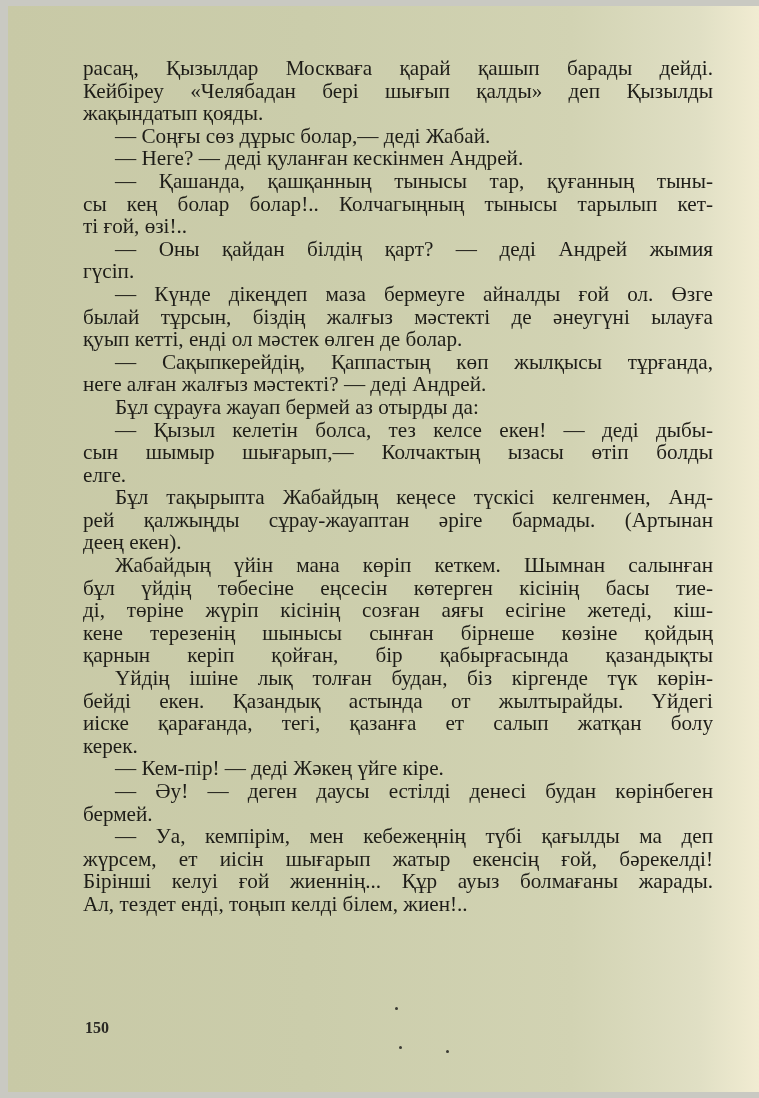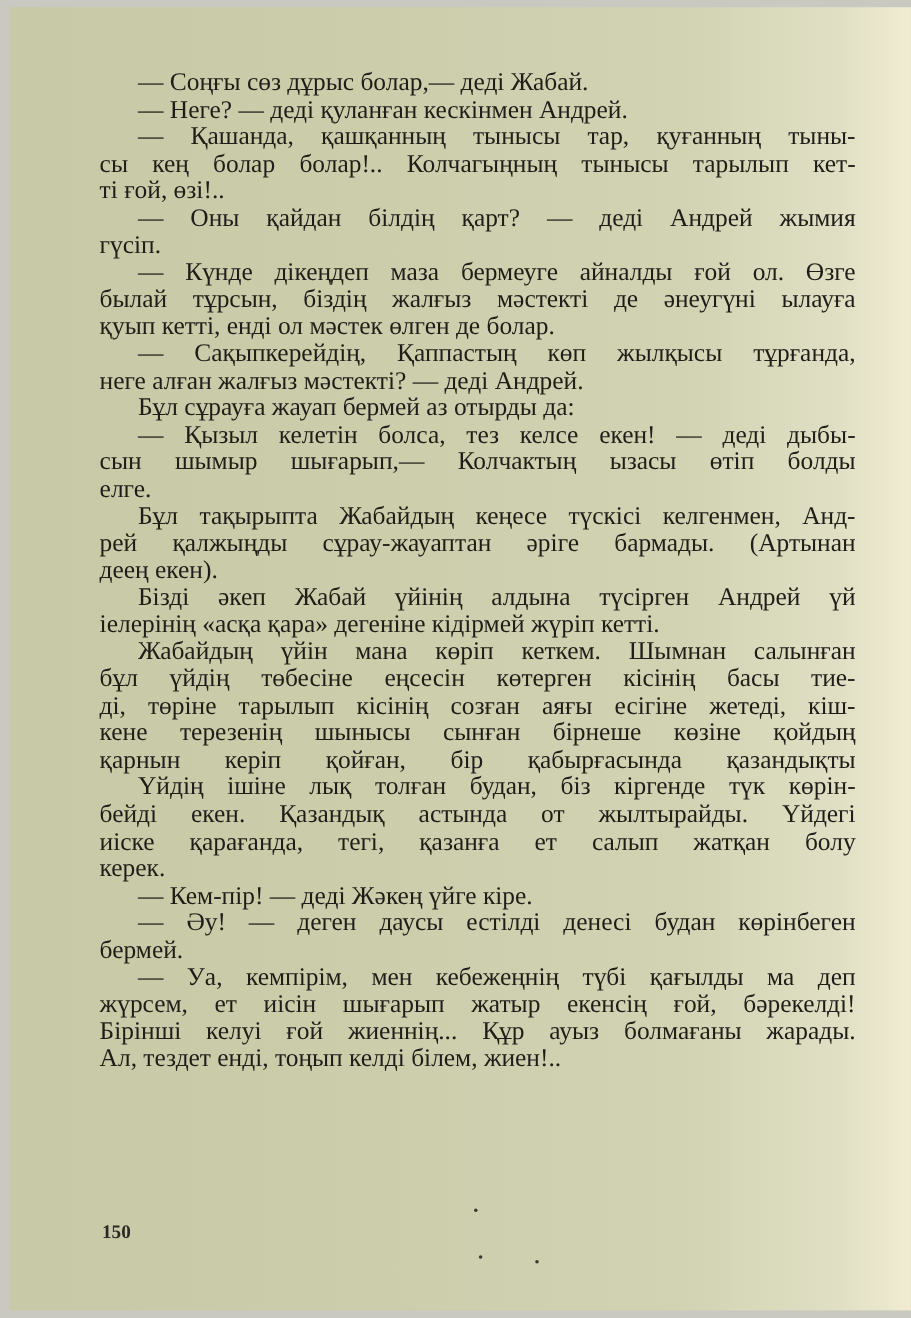--- a/index.html
+++ b/index.html
@@ -26,20 +26,25 @@
     position: absolute; left: 77px; top: 1013px;
     font-size: 16px; font-weight: bold; color: #2a2924;
   }
   .speck { position: absolute; width: 3px; height: 3px; border-radius: 50%; background: #3a3a33; }
 </style>
 </head>
 <body>
 
 <div class="page">
   <div class="text-block" id="text-block">
+      <p class="para">
+        <span class="line">расаң, Қызылдар Москваға қарай қашып барады дейді.</span>
+        <span class="line">Кейбіреу «Челябадан бері шығып қалды» деп Қызылды</span>
+        <span class="line last">жақындатып қояды.</span>
+      </p>
       <p class="para">
         <span class="line last indent">— Соңғы сөз дұрыс болар,— деді Жабай.</span>
       </p>
       <p class="para">
         <span class="line last indent">— Неге? — деді қуланған кескінмен Андрей.</span>
       </p>
       <p class="para">
         <span class="line indent">— Қашанда, қашқанның тынысы тар, қуғанның тыны-</span>
         <span class="line">сы кең болар болар!.. Колчагыңның тынысы тарылып кет-</span>
         <span class="line last">ті ғой, өзі!..</span>
@@ -64,27 +69,23 @@
         <span class="line indent">— Қызыл келетін болса, тез келсе екен! — деді дыбы-</span>
         <span class="line">сын шымыр шығарып,— Колчактың ызасы өтіп болды</span>
         <span class="line last">елге.</span>
       </p>
       <p class="para">
         <span class="line indent">Бұл тақырыпта Жабайдың кеңесе түскісі келгенмен, Анд-</span>
         <span class="line">рей қалжыңды сұрау-жауаптан әріге бармады. (Артынан</span>
         <span class="line last">деең екен).</span>
       </p>
       <p class="para">
-        <span class="line indent">Бізді әкеп Жабай үйінің алдына түсірген Андрей үй</span>
-        <span class="line last">іелерінің «асқа қара» дегеніне кідірмей жүріп кетті.</span>
-      </p>
-      <p class="para">
         <span class="line indent">Жабайдың үйін мана көріп кеткем. Шымнан салынған</span>
         <span class="line">бұл үйдің төбесіне еңсесін көтерген кісінің басы тие-</span>
-        <span class="line">ді, төріне тарылып кісінің созған аяғы есігіне жетеді, кіш-</span>
+        <span class="line">ді, төріне жүріп кісінің созған аяғы есігіне жетеді, кіш-</span>
         <span class="line">кене терезенің шынысы сынған бірнеше көзіне қойдың</span>
         <span class="line">қарнын керіп қойған, бір қабырғасында қазандықты</span>
       </p>
       <p class="para">
         <span class="line indent">Үйдің ішіне лық толған будан, біз кіргенде түк көрін-</span>
         <span class="line">бейді екен. Қазандық астында от жылтырайды. Үйдегі</span>
         <span class="line">иіске қарағанда, тегі, қазанға ет салып жатқан болу</span>
         <span class="line last">керек.</span>
       </p>
       <p class="para">

